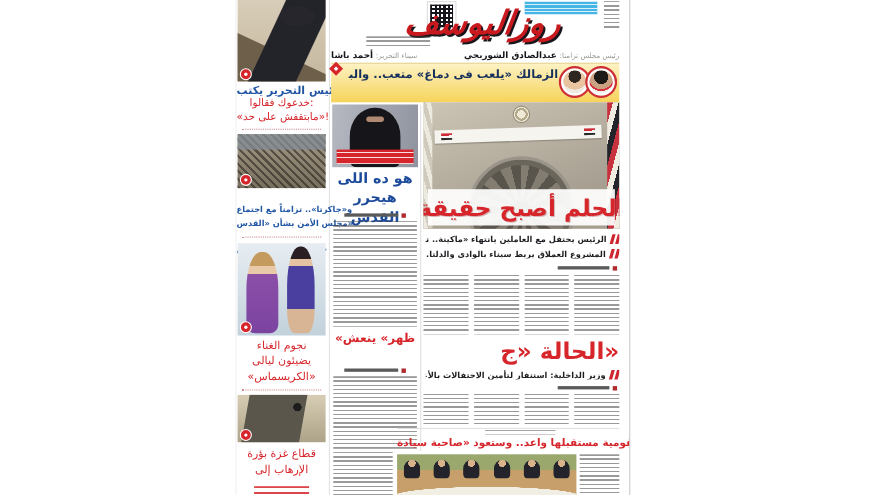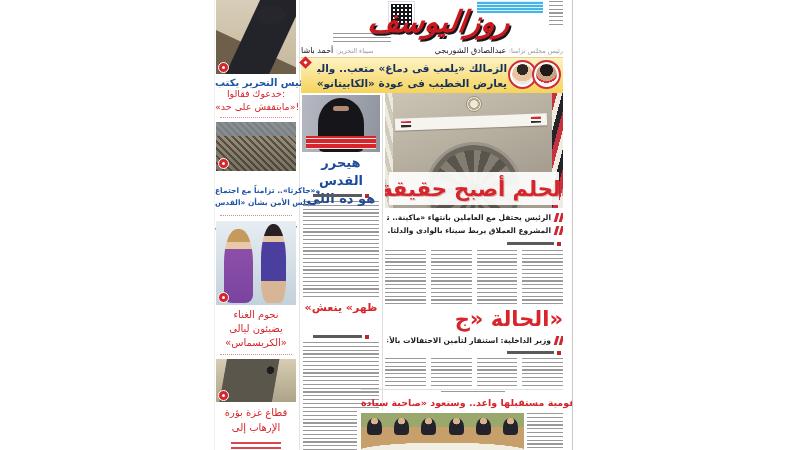--- a/index.html
+++ b/index.html
@@ -66,21 +66,21 @@
   .logo { left:108px; top:1px; width:232px; height:42px; text-align:center; direction:rtl;
     font-size:30px; font-weight:bold; font-style:italic; color:#c8191f; letter-spacing:-2px;
     transform:skewX(-8deg); text-shadow:2px 2px 0 #16161c; line-height:42px; }
   .logo-sub { left:118px; top:33px; width:58px; height:10px; }
   .blue-box { left:262px; top:1px; width:66px; height:12px; background:#44b5e5;
     background-image:repeating-linear-gradient(180deg, rgba(255,255,255,.8) 0 1px, transparent 1px 3px); }
   .tr-print { left:334px; top:1px; width:14px; height:26px; }
   .names { left:86px; top:45px; width:262px; height:11px; display:flex; direction:rtl;
     justify-content:space-between; align-items:center; font-size:8px; color:#15151a; }
   .names .lbl { color:#999; font-size:6.5px; font-weight:normal; }
-  .names b { font-weight:normal; }
+  .names b { font-weight:bold; }
 
   
   .banner { left:86px; top:57px; width:262px; height:36px;
     background:linear-gradient(180deg, #fdf2c3, #f6d35a); border-top:1px solid #e6d089; }
   .banner-text { position:absolute; right:56px; left:16px; top:3px; direction:rtl; text-align:right;
     font-size:10.5px; font-weight:bold; color:#16305e; line-height:15px; white-space:nowrap; overflow:hidden; }
   .pcirc { position:absolute; top:2px; width:29px; height:29px; border-radius:50%;
     border:2px solid #cf3038; box-shadow:inset 0 0 0 2px #fff; }
   .pc1 { right:26px; background:radial-gradient(circle at 50% 30%, #2e2620 0 26%, #e8c4a0 27% 55%, #efe9e2 56%); }
   .pc2 { right:2px;  background:radial-gradient(circle at 50% 32%, #1d1a17 0 30%, #caa283 31% 52%, #d8323c 53% 60%, #f4f1ec 61%); }
@@ -196,34 +196,33 @@
       </span>
       <span>
         <span class="lbl">سيناء التحرير:</span>
         <b>أحمد باشا</b>
       </span>
     </div>
 
     <div class="abs banner">
       <div class="banner-text">
         <div>الزمالك «يلعب فى دماغ» متعب.. والبدرى</div>
-        <div>يعارض الخطيب فى عودة «الكابيتانو»</div>
       </div>
       <div class="pcirc pc1"></div>
       <div class="pcirc pc2"></div>
       <div class="diamond"></div>
     </div>
 
     <div class="abs gutter"></div>
     <div class="abs niqab">
       <div class="niqab-cap"></div>
     </div>
     <div class="abs quds">
+      <div>هو ده اللى</div>
       <div>هيحرر القدس</div>
-      <div>هو ده اللى</div>
     </div>
     <div class="abs byline bl-q">
         <i></i>
       </div>
     <div class="abs ft sc-t1"></div>
     <div class="abs zohr red">
       <div>«ظهر» ينعش</div>
     </div>
     <div class="abs byline bl-z">
         <i></i>

